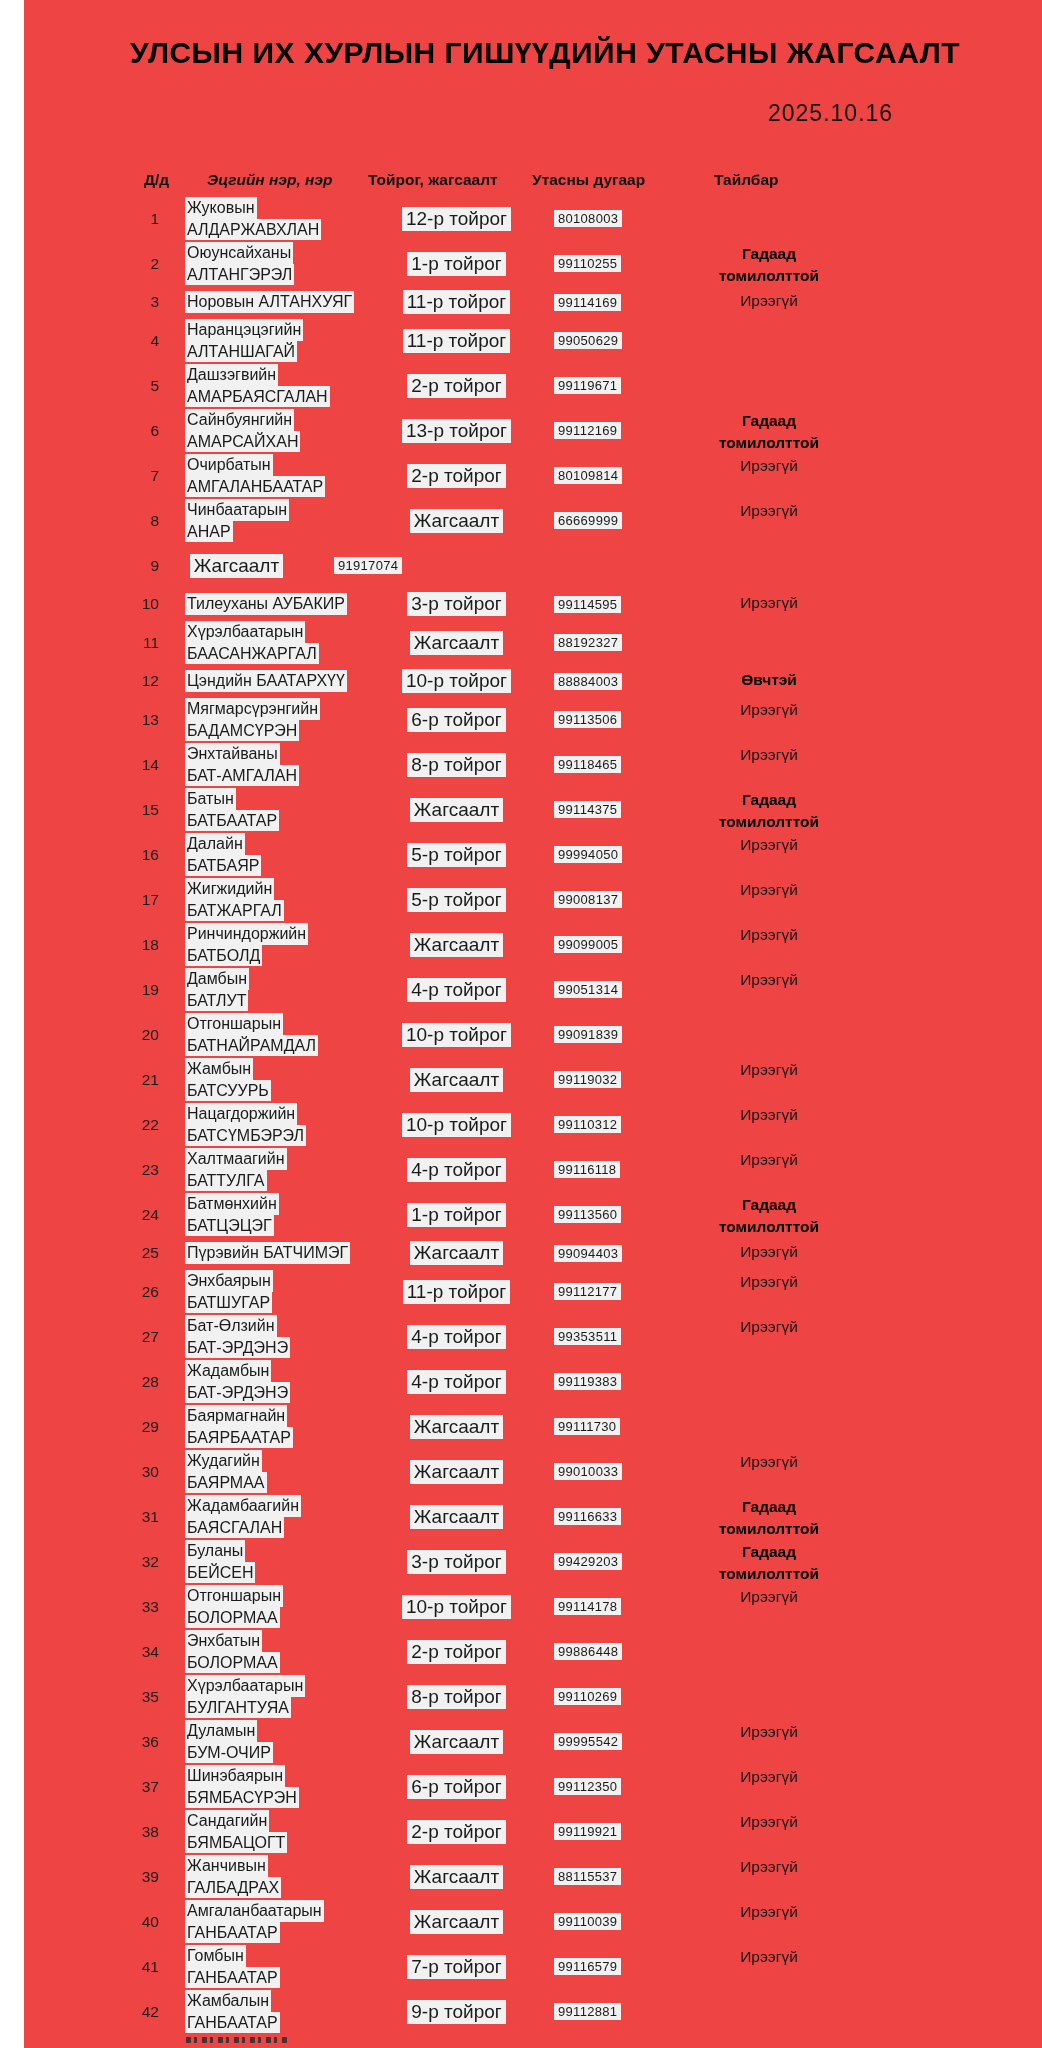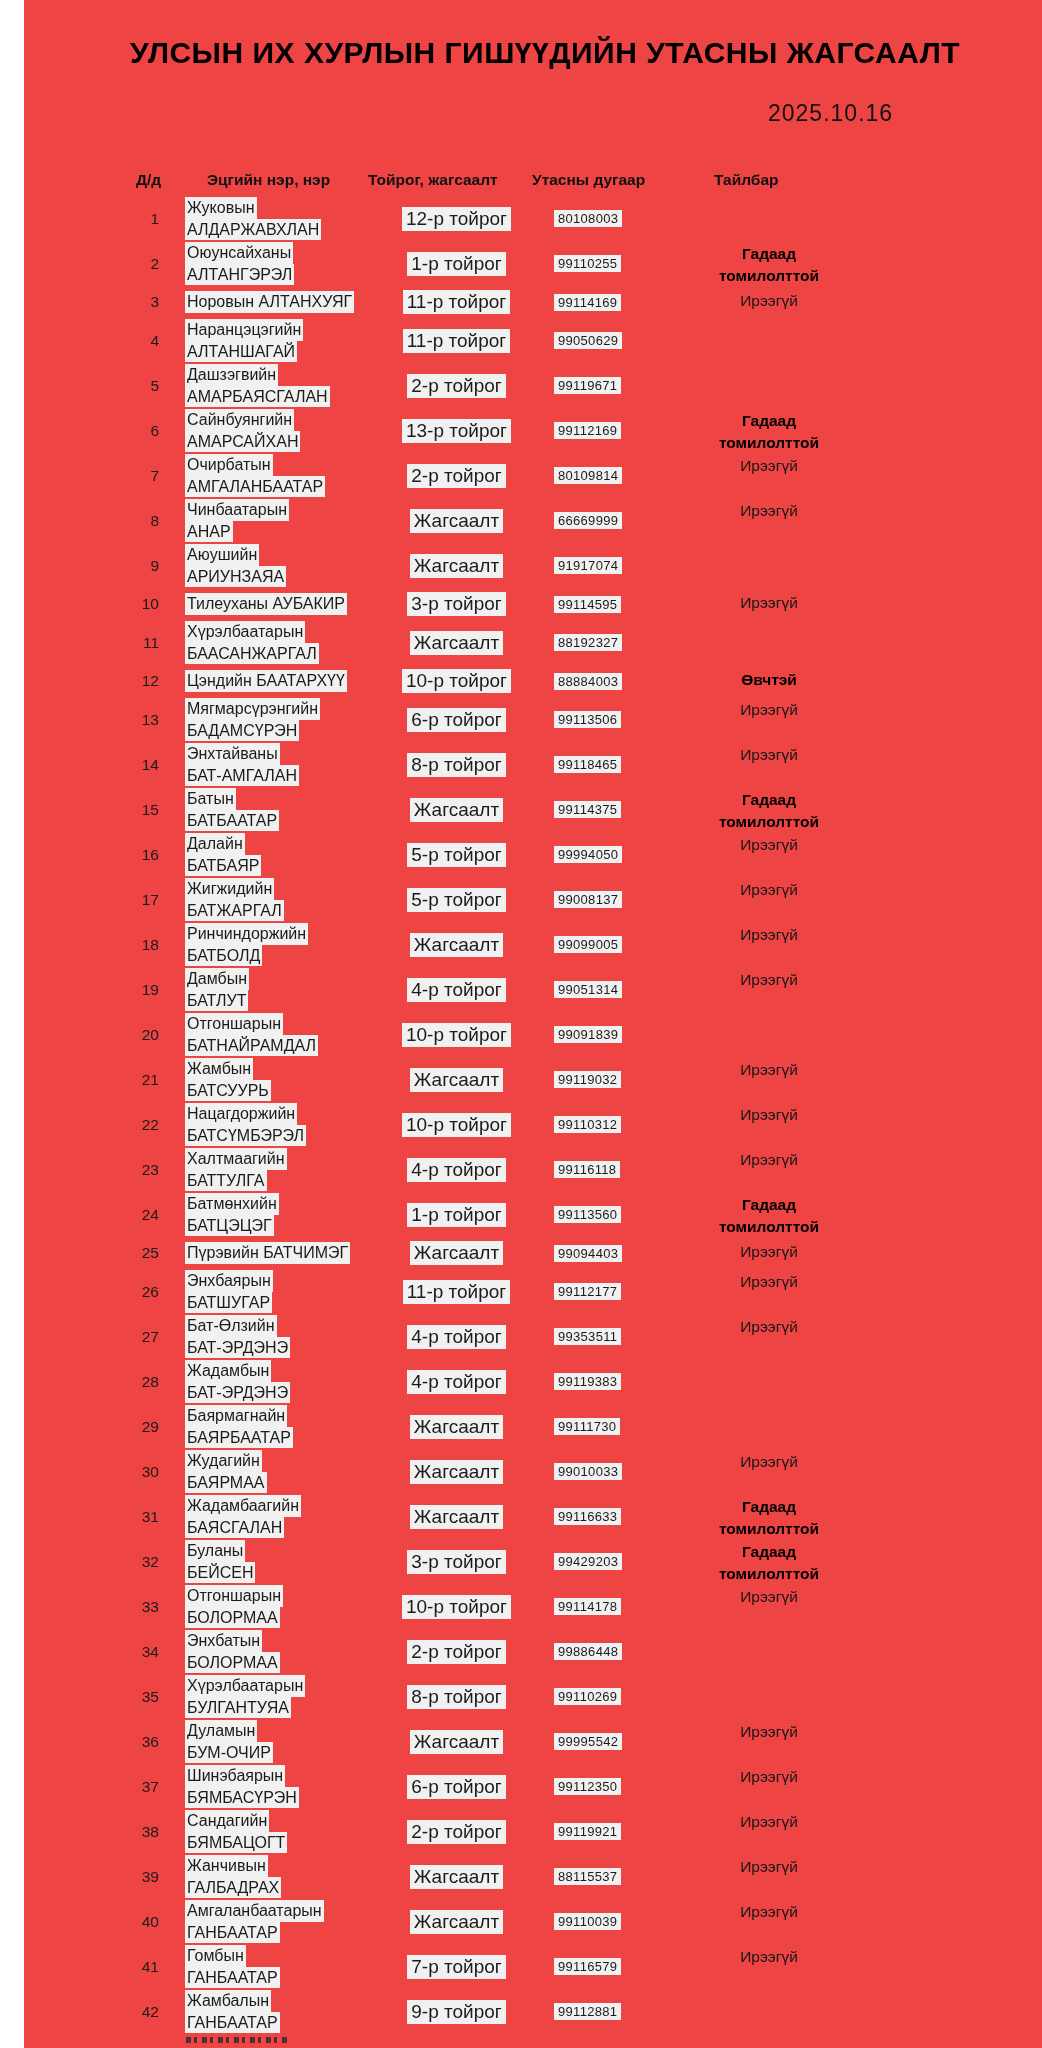--- a/index.html
+++ b/index.html
@@ -33,22 +33,22 @@
     color: #111;
   }
   .thead { position: absolute; top: 171px; left: 0; width: 100%; height: 24px; }
   .thead span {
     position: absolute;
     font-size: 15.5px;
     font-weight: bold;
     white-space: nowrap;
     color: #111;
   }
-  .h-no       { left: 112px; }
-  .h-name     { left: 183px; }
+  .h-no       { left: 120px; }
+  .h-name     { left: 183px; font-style: italic; }
   .h-district { left: 344px; }
   .h-phone    { left: 508px; }
   .h-remark   { left: 690px; }
 
   .rows { position: absolute; top: 196px; left: 0; width: 100%; }
   .row { display: flex; align-items: stretch; }
   .row.multi  { height: 45px; }
   .row.single { height: 32px; }
 
   .c-num {
@@ -232,24 +232,20 @@
           <span class="hl">Жагсаалт</span>
         </div>
     <div class="c-phone">
           <span class="hl">66669999</span>
         </div>
     <div class="c-remark">Ирээгүй</div>
   </div>
 
   <div class="row multi">
     <div class="c-num">9</div>
-    <div class="c-name">
-          <span class="line">Аюушийн</span>
-          <span class="line">АРИУНЗАЯА</span>
-        </div>
     <div class="c-district">
           <span class="hl">Жагсаалт</span>
         </div>
     <div class="c-phone">
           <span class="hl">91917074</span>
         </div>
     <div class="c-remark"></div>
   </div>
 
   <div class="row single">

